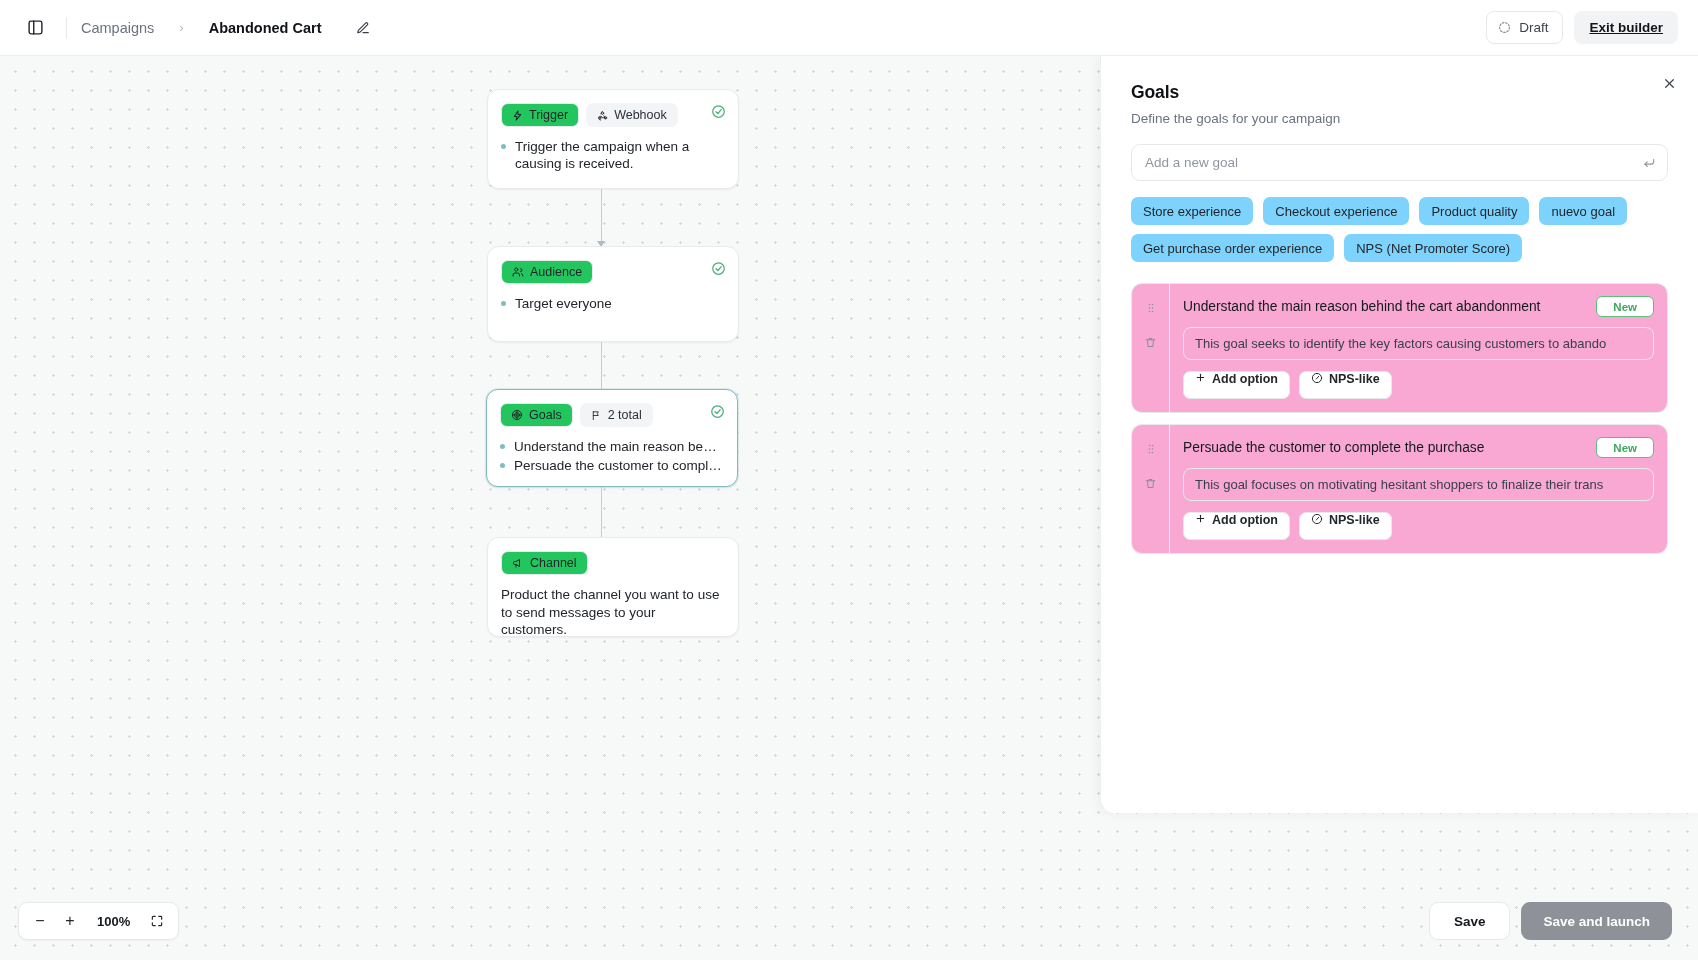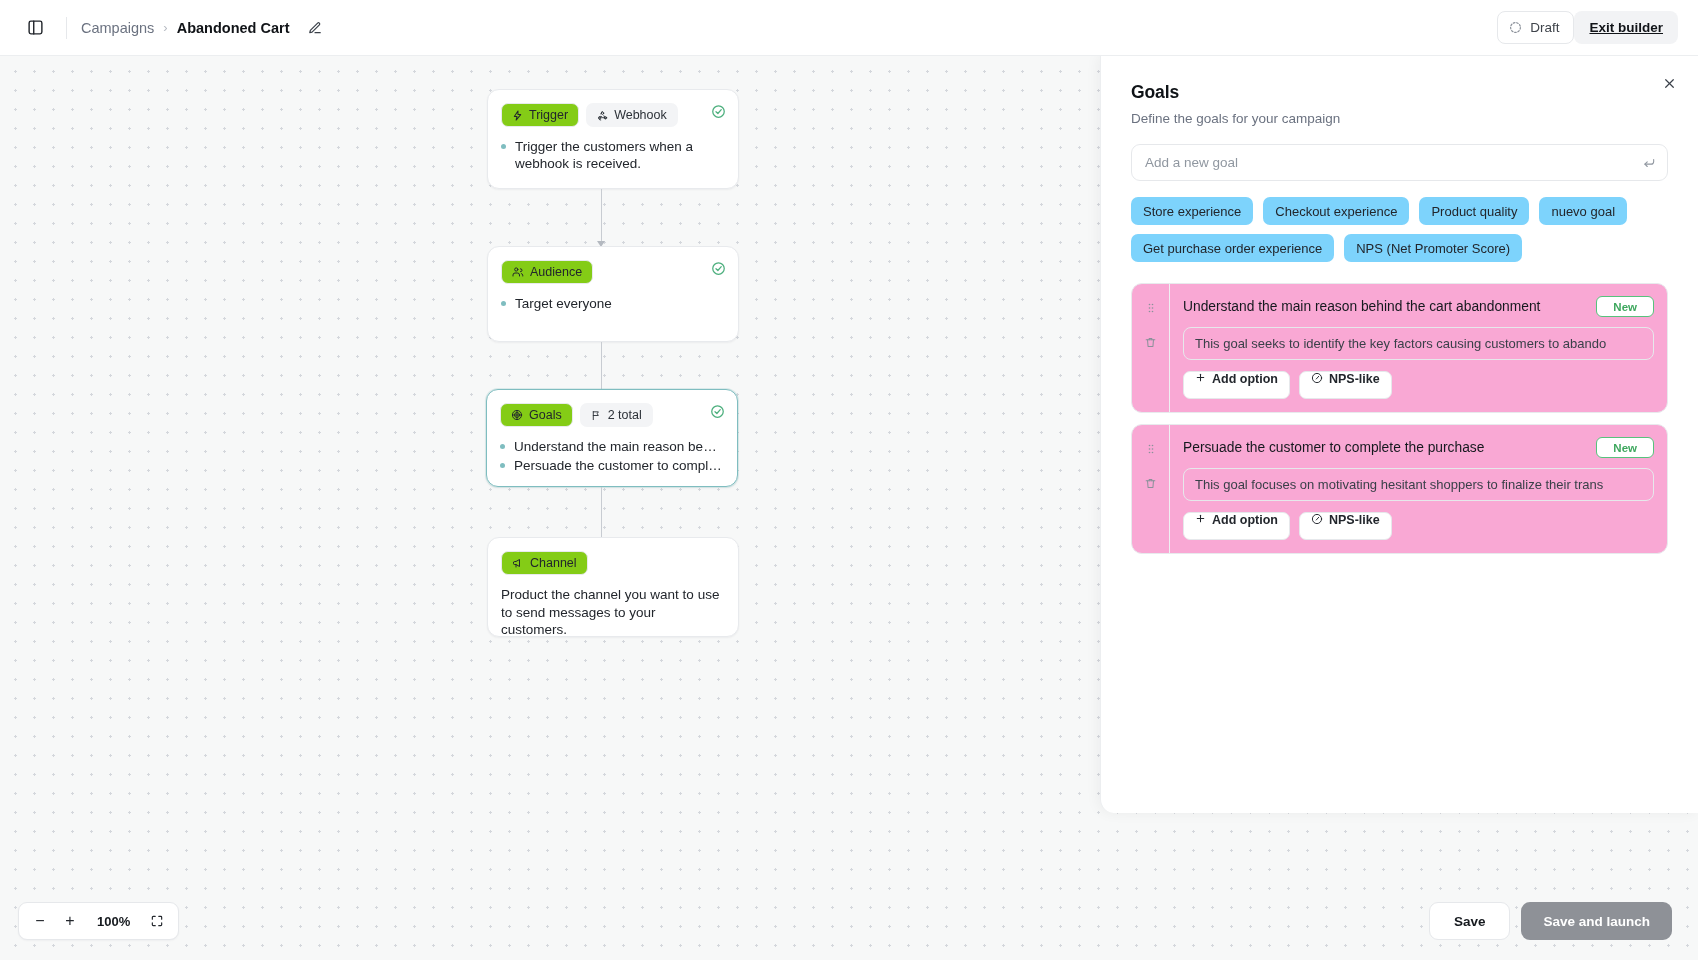--- a/index.html
+++ b/index.html
@@ -22,29 +22,29 @@
     z-index: 30;
   }
   .sidebar-toggle {
     width: 30px; height: 30px; border-radius: 7px;
     display: flex; align-items: center; justify-content: center;
     cursor: pointer; background: transparent;
   }
   .topbar-divider {
     width: 1px; height: 22px; background: #e6e8eb; margin: 0 14px 0 16px;
   }
-  .breadcrumb { display: flex; align-items: center; gap: 9px; font-size: 14.5px; }
+  .breadcrumb { display: flex; align-items: center; gap: 25px; font-size: 14.5px; }
   .bc-link { color: #6b7280; cursor: pointer; }
   .bc-sep { color: #b6bbc2; font-size: 13px; }
   .bc-current { color: #101317; font-weight: 700; }
   .edit-pencil {
     margin-left: 6px; width: 22px; height: 22px; border-radius: 5px;
     display: flex; align-items: center; justify-content: center; cursor: pointer;
   }
-  .topbar-right { margin-left: auto; display: flex; align-items: center; }
+  .topbar-right { margin-left: auto; display: flex; align-items: center; gap: 11px; }
   .status-pill {
     display: flex; align-items: center; gap: 8px;
     height: 33px; padding: 0 14px 0 11px;
     border: 1px solid #e6e8eb; border-radius: 8px;
     font-size: 13.5px; color: #3f444b; background: #fff; cursor: pointer;
   }
   .exit-btn {
     height: 33px; padding: 0 15px; border-radius: 8px;
     background: #f2f3f5; border: none; cursor: pointer;
     font-size: 13.5px; font-weight: 600; color: #111418;
@@ -75,21 +75,21 @@
   }
   .node.selected {
     border: 1.6px solid #7fbdc0;
     box-shadow: 0 0 0 1px rgba(127,189,192,0.22), 0 1px 3px rgba(16,24,40,0.07);
   }
   .node-head { display: flex; align-items: center; gap: 7px; position: relative; }
   .chip {
     display: inline-flex; align-items: center; gap: 6px;
     height: 24px; padding: 0 10px;
     border-radius: 7px; font-size: 12.5px; color: #22262c;
-    background: #84cc16; border: 1px solid #e8eaed; white-space: nowrap;
+    background: #22c55e; border: 1px solid #e8eaed; white-space: nowrap;
   }
   .chip.soft { background: #f3f4f6; border-color: transparent; color: #2b3037; }
   .node-check { position: absolute; right: -1px; top: 1px; }
   .node-body { margin-top: 11px; }
   .node-line {
     display: flex; align-items: flex-start; gap: 9px;
     font-size: 13.5px; line-height: 1.27; color: #22262c;
     margin-bottom: 2px;
   }
   .bullet {
@@ -302,21 +302,21 @@
           <span class="node-check">
             <svg class="icon" width="15" height="15" viewBox="0 0 24 24" fill="none" stroke="#4caf7d" stroke-width="2" stroke-linecap="round" stroke-linejoin="round">
                 <circle cx="12" cy="12" r="9.2"></circle>
                 <polyline points="8 12.4 11 15.2 16.4 9"></polyline>
               </svg>
           </span>
         </div>
         <div class="node-body">
           <div class="node-line">
             <span class="bullet"></span>
-            <span class="txt">Trigger the customers when a webhook is received.</span>
+            <span class="txt">Trigger the campaign when a causing is received.</span>
           </div>
         </div>
       </div>
       <div class="connector" style="left:601px; top:133px; height:52px;"></div>
       <div class="arrowhead" style="left:597px; top:185px;"></div>
 
       <div class="node" style="left:487px; top:190px; height:96px;">
         <div class="node-head">
           <span class="chip">
             <span>

